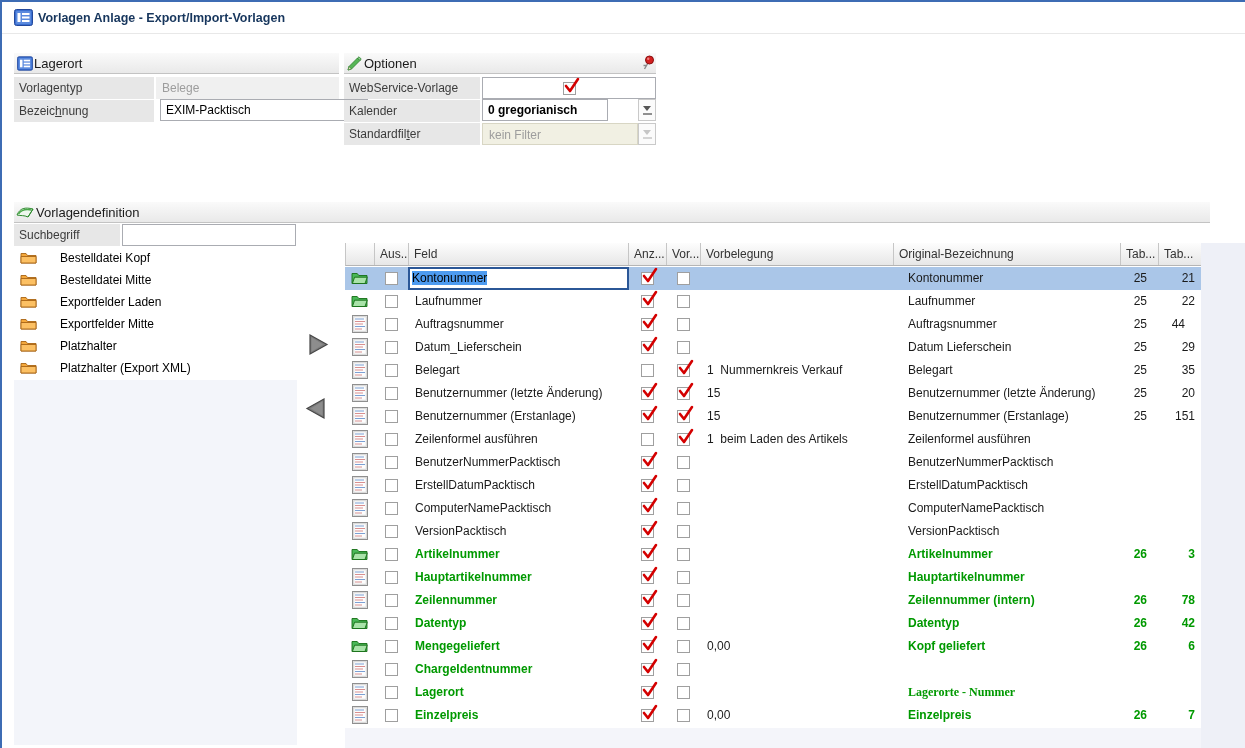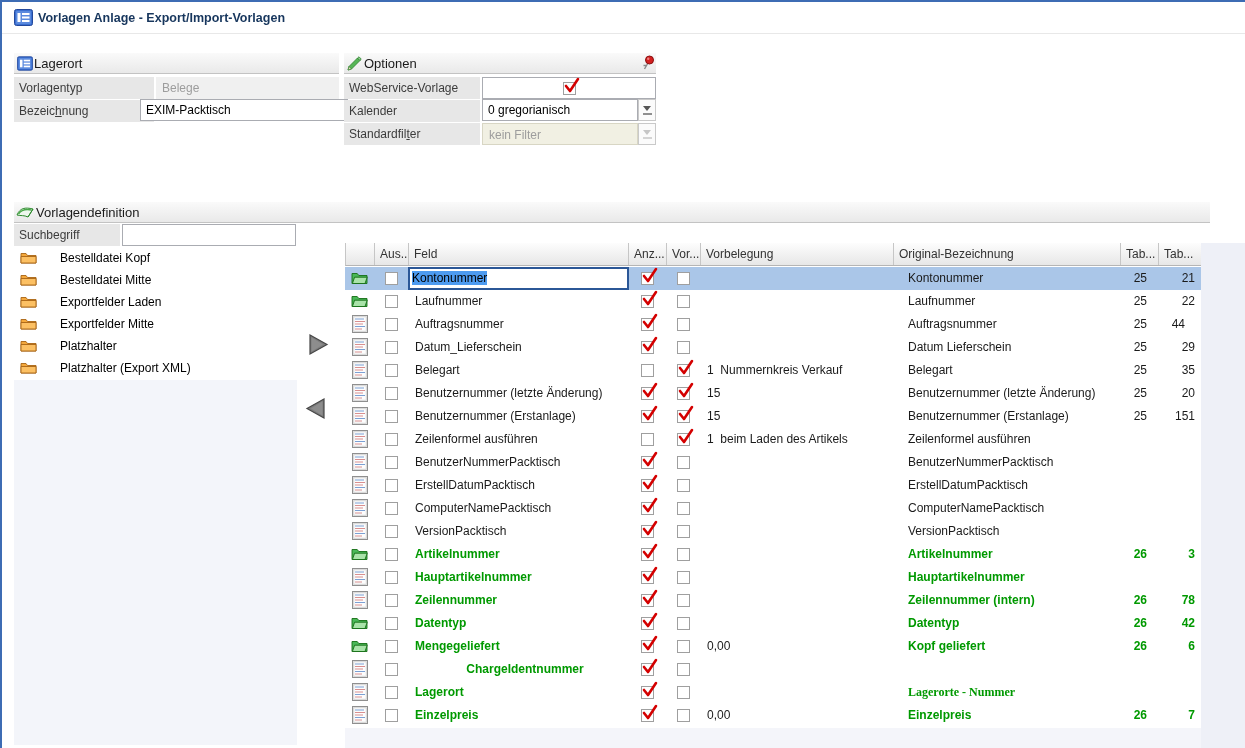--- a/index.html
+++ b/index.html
@@ -91,21 +91,21 @@
         <rect x="8" y="4" width="7.5" height="2" fill="#fff"></rect>
         <rect x="8" y="7.5" width="7.5" height="2" fill="#fff"></rect>
         <rect x="8" y="11" width="7.5" height="2" fill="#fff"></rect>
       </svg>
     </span>
     <span class="ph-txt">Lagerort</span>
   </div>
   <div class="abs lbl" style="left:14px;top:77px;width:140px;">Vorlagentyp</div>
   <div class="abs val-dis" style="left:156px;top:77px;width:183px;">Belege</div>
   <div class="abs lbl" style="left:14px;top:100px;width:140px;"><span>Bezeic</span><span class="mn">h</span><span>nung</span></div>
-  <div class="abs inp" style="left:140px;top:99px;width:208px;">EXIM-Packtisch</div>
+  <div class="abs inp" style="left:160px;top:99px;width:208px;">EXIM-Packtisch</div>
 
   <div class="abs panel-h" style="left:344px;top:53px;width:312px;">
     <span class="abs" style="left:3px;top:3px;">
       <svg width="15" height="15" viewBox="0 0 15 15">
         <path d="M1 14 l1-3.5 L10.5 2 13 4.5 4.5 13z" fill="#55b555" stroke="#2c7d2c" stroke-width="0.8"></path>
         <path d="M10.5 2 L12 0.8 14.2 3 13 4.5z" fill="#8fd48f" stroke="#2c7d2c" stroke-width="0.8"></path>
         <path d="M1 14 l1-3.5 2.5 2.5z" fill="#e8d8b8" stroke="#2c7d2c" stroke-width="0.6"></path>
       </svg>
     </span>
     <span class="ph-txt">Optionen</span>
@@ -119,21 +119,21 @@
   </div>
   <div class="abs lbl" style="left:344px;top:77px;width:136px;">WebService-Vorlage</div>
   <div class="abs inp" style="left:482px;top:77px;width:174px;display:flex;align-items:center;justify-content:center;padding-left:0;">
     <span class="cb on">
       <svg class="chk" viewBox="0 0 16 17">
           <path d="M2 9 L6 14 L14 2" fill="none" stroke="#d40000" stroke-width="2.6" stroke-linecap="round" stroke-linejoin="round"></path>
         </svg>
     </span>
   </div>
   <div class="abs lbl" style="left:344px;top:100px;width:136px;">Kalender</div>
-  <div class="abs inp" style="left:482px;top:99px;width:156px;">0 gregorianisch</div>
+  <div class="abs inp" style="left:482px;top:99px;width:126px;font-weight:bold;">0 gregorianisch</div>
   <div class="abs dd" style="left:638px;top:99px;width:18px;height:22px;">
     <span class="dd-tri"></span>
     <span class="dd-bar"></span>
   </div>
   <div class="abs lbl" style="left:344px;top:123px;width:136px;"><span>Standardfil</span><span class="mn">t</span><span>er</span></div>
   <div class="abs val-dis" style="left:482px;top:123px;width:156px;background:#f1f0e3;border:1px solid #d8d6c4;">kein Filter</div>
   <div class="abs dd dis" style="left:638px;top:123px;width:18px;height:22px;">
     <span class="dd-tri"></span>
     <span class="dd-bar"></span>
   </div>
@@ -576,21 +576,21 @@
           <div class="tc green-t" style="left: 63px; width: 220px; padding-left: 7px;">Mengegeliefert</div>
           <div class="tc ctr" style="left: 283px; width: 38px;"><span class="cb on"><svg class="chk" viewBox="0 0 16 17">
                 <path d="M2 9 L6 14 L14 2" fill="none" stroke="#d40000" stroke-width="2.6" stroke-linecap="round" stroke-linejoin="round"></path>
               </svg></span></div>
           <div class="tc ctr" style="left: 321px; width: 34px;"><span class="cb"></span></div>
           <div class="tc" style="left: 355px; width: 193px; padding-left: 7px;">0,00</div>
           <div class="tc green-t" style="left: 548px; width: 227px; padding-left: 15px;">Kopf geliefert</div>
           <div class="tc num green-t" style="left: 775px; width: 38px; padding-right: 11px; box-sizing: border-box;">26</div>
           <div class="tc num green-t" style="left: 813px; width: 43px; padding-right: 6px; box-sizing: border-box;">6</div>
         </div>
-        <div class="trow" style="top: 415px; text-align: center;">
+        <div class="trow" style="top: 415px;">
           <div class="tc ctr" style="left: 0px; width: 29px;"><svg width="16" height="18" viewBox="0 0 16 18">
               <rect x="0.5" y="0.5" width="15" height="17" fill="#e8e8e8" stroke="#8f8f8f"></rect>
               <rect x="1.8" y="1.8" width="12.4" height="14.4" fill="#fdfdfd" stroke="#cfcfcf" stroke-width="0.8"></rect>
               <g stroke-width="1">
                 <line x1="3" y1="4" x2="12" y2="4" stroke="#7aa0d4"></line>
                 <line x1="3" y1="6.5" x2="13" y2="6.5" stroke="#d88f8f"></line>
                 <line x1="3" y1="9" x2="11" y2="9" stroke="#d88f8f"></line>
                 <line x1="3" y1="11.5" x2="13" y2="11.5" stroke="#7aa0d4"></line>
                 <line x1="3" y1="14" x2="10" y2="14" stroke="#d88f8f"></line>
               </g>

